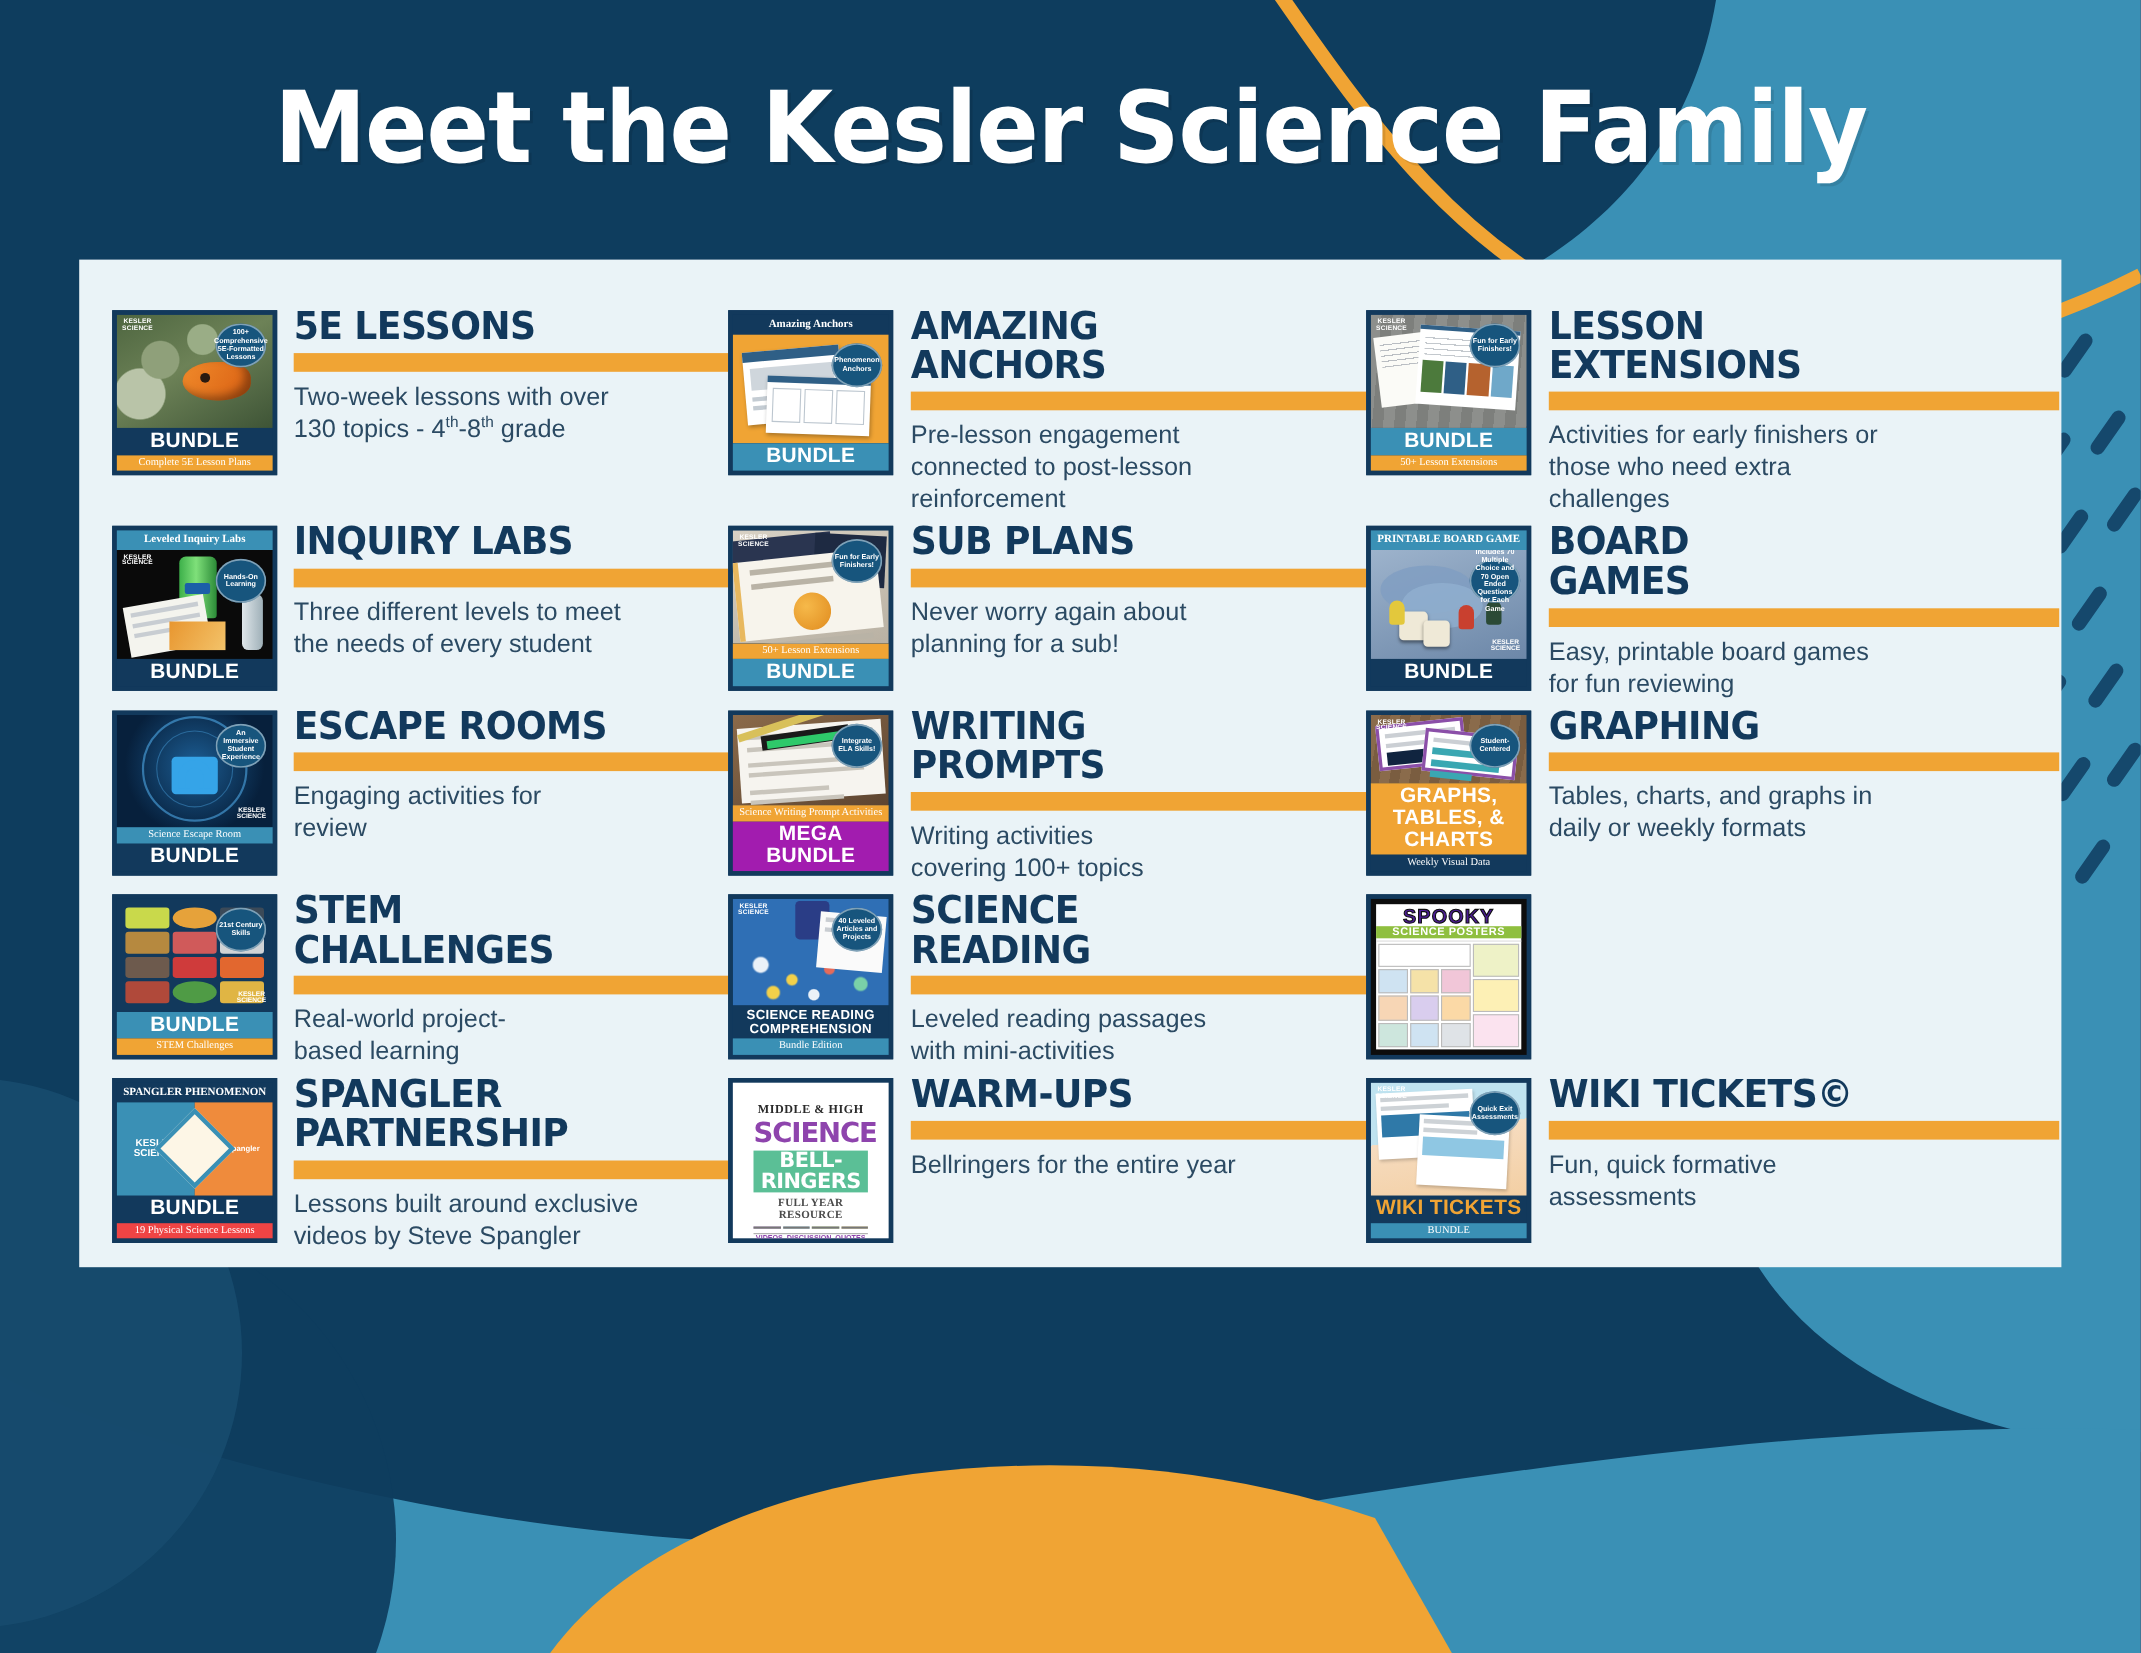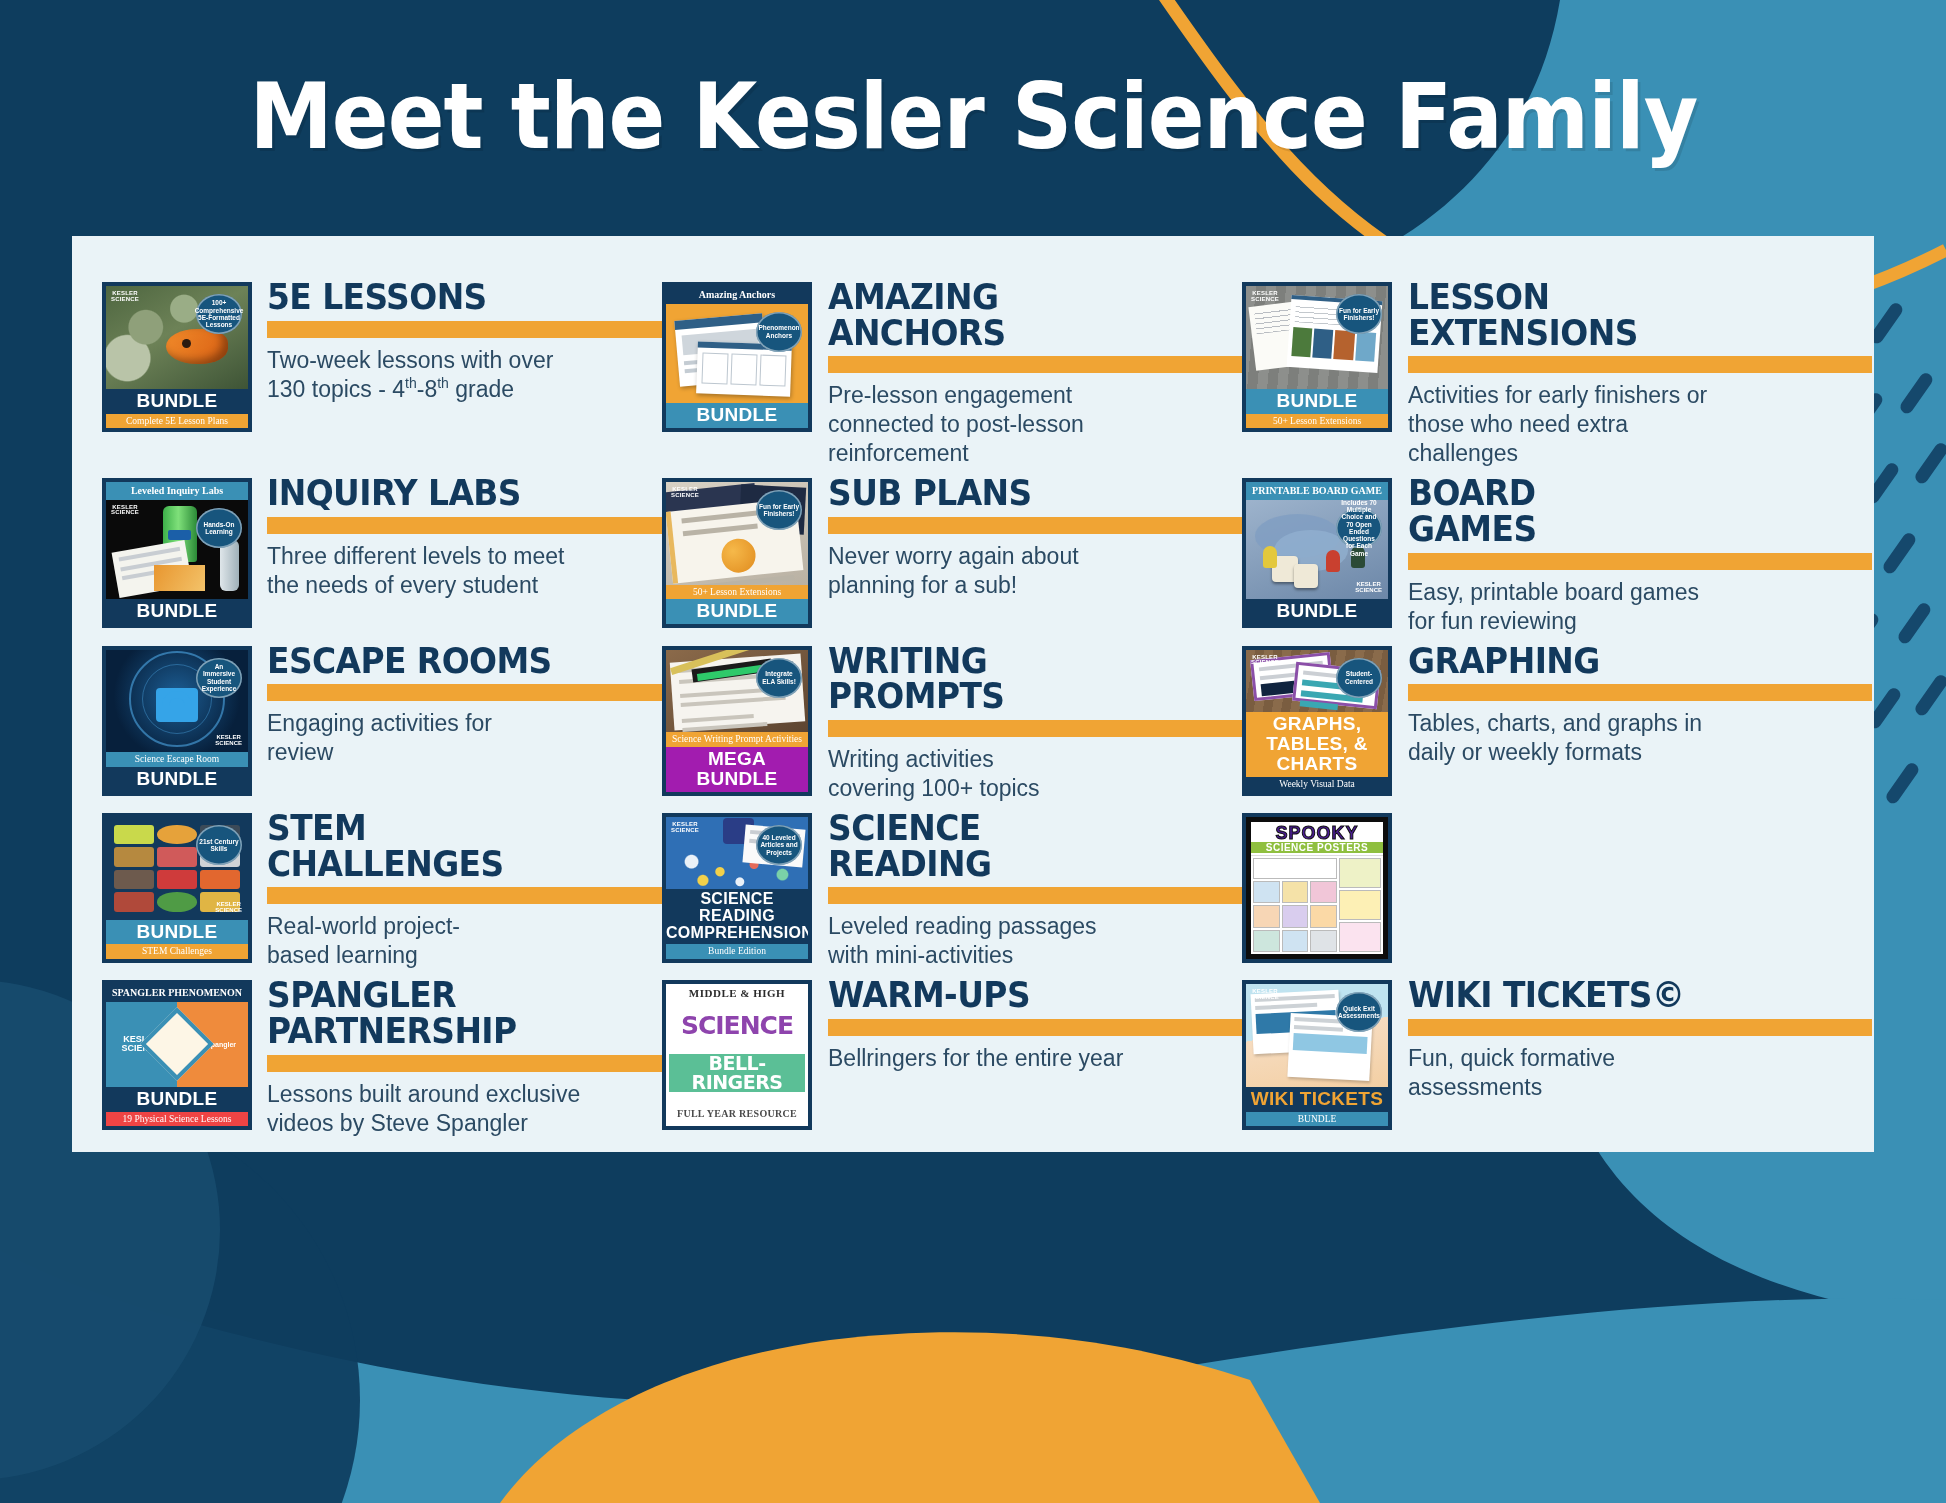--- a/index.html
+++ b/index.html
@@ -503,21 +503,21 @@
         <div style="position:absolute;left:40%;top:2%;width:22%;height:36%;background:#2a3d86;border-radius:4px"></div>
         <div style="position:absolute;right:3%;top:14%;width:42%;height:52%;background:#fafafa;transform:rotate(5deg)">
           <div style="margin:5px;height:4px;background:#c9cdd2"></div>
                 <div style="margin:4px 5px;height:4px;background:#c9cdd2"></div>
         </div>
           <div class="badge">40 Leveled Articles and Projects</div>
           <div class="ks-logo">KESLER<br>SCIENCE</div>
 
         </div>
 
-        <div class="cap" style="background:#12395c;color:#fff;font-size:16px;">SCIENCE READING COMPREHENSION</div>
+        <div class="cap" style="background:#12395c;color:#fff;font-size:12px;">SCIENCE READING COMPREHENSION</div>
         <div class="sub" style="background:#3a90b5">Bundle Edition</div>
       </div>
     </div>
     <div class="txt">
       <div class="ttl">SCIENCE
 READING</div>
       <div class="rule"></div>
       <div class="desc">Leveled reading passages
 with mini-activities</div>
     </div>
@@ -584,21 +584,21 @@
       <div class="rule"></div>
       <div class="desc">Lessons built around exclusive
 videos by Steve Spangler</div>
     </div>
       </div>
       <div class="card c2">
     <div class="thumb">
       <div class="inner">
 
         <div class="art">
-          <div style="position:absolute;inset:0;background:#fff;padding:3px;display:flex;flex-direction:column;gap:16px">
+          <div style="position:absolute;inset:0;background:#fff;padding:19px;display:flex;flex-direction:column;gap:4px">
           <div style="text-align:center;font-size:11px;font-weight:700;color:#2b2b2b;letter-spacing:.5px;font-family:'Liberation Serif',serif">MIDDLE &amp; HIGH</div>
           <div style="text-align:center;font-size:25px;font-weight:700;color:#8e44ad;line-height:.9;letter-spacing:-1px;font-family:'DejaVu Sans',sans-serif">SCIENCE</div>
           <div style="text-align:center;font-size:19px;font-weight:700;color:#fff;background:#5bbf96;line-height:1;letter-spacing:-.5px;font-family:'DejaVu Sans',sans-serif">BELL-RINGERS</div>
           <div style="text-align:center;font-size:10px;font-weight:700;color:#4a4a4a;letter-spacing:.3px;font-family:'Liberation Serif',serif">FULL YEAR RESOURCE</div>
           <div style="flex:1;display:flex;gap:2px;margin-top:1px">
             <div style="flex:1;background:#c9a4dd;border:1px solid #777"></div>
             <div style="flex:1;background:#a8d8e8;border:1px solid #777"></div>
             <div style="flex:1;background:#cbe6a4;border:1px solid #777"></div>
             <div style="flex:1;background:#f3e3a0;border:1px solid #777"></div>
           </div>

